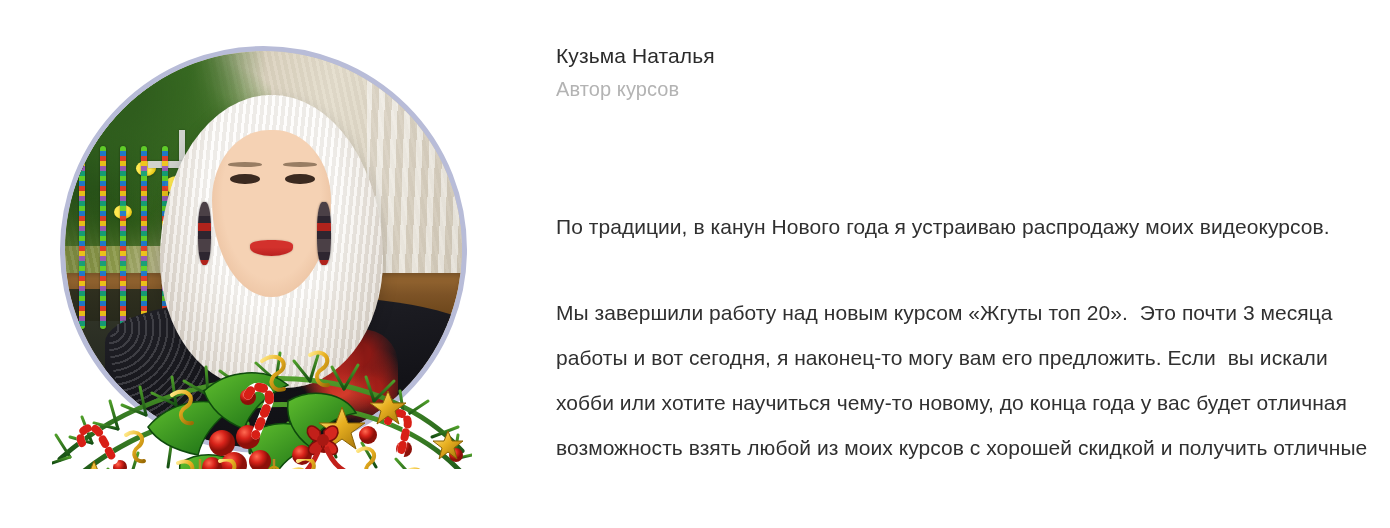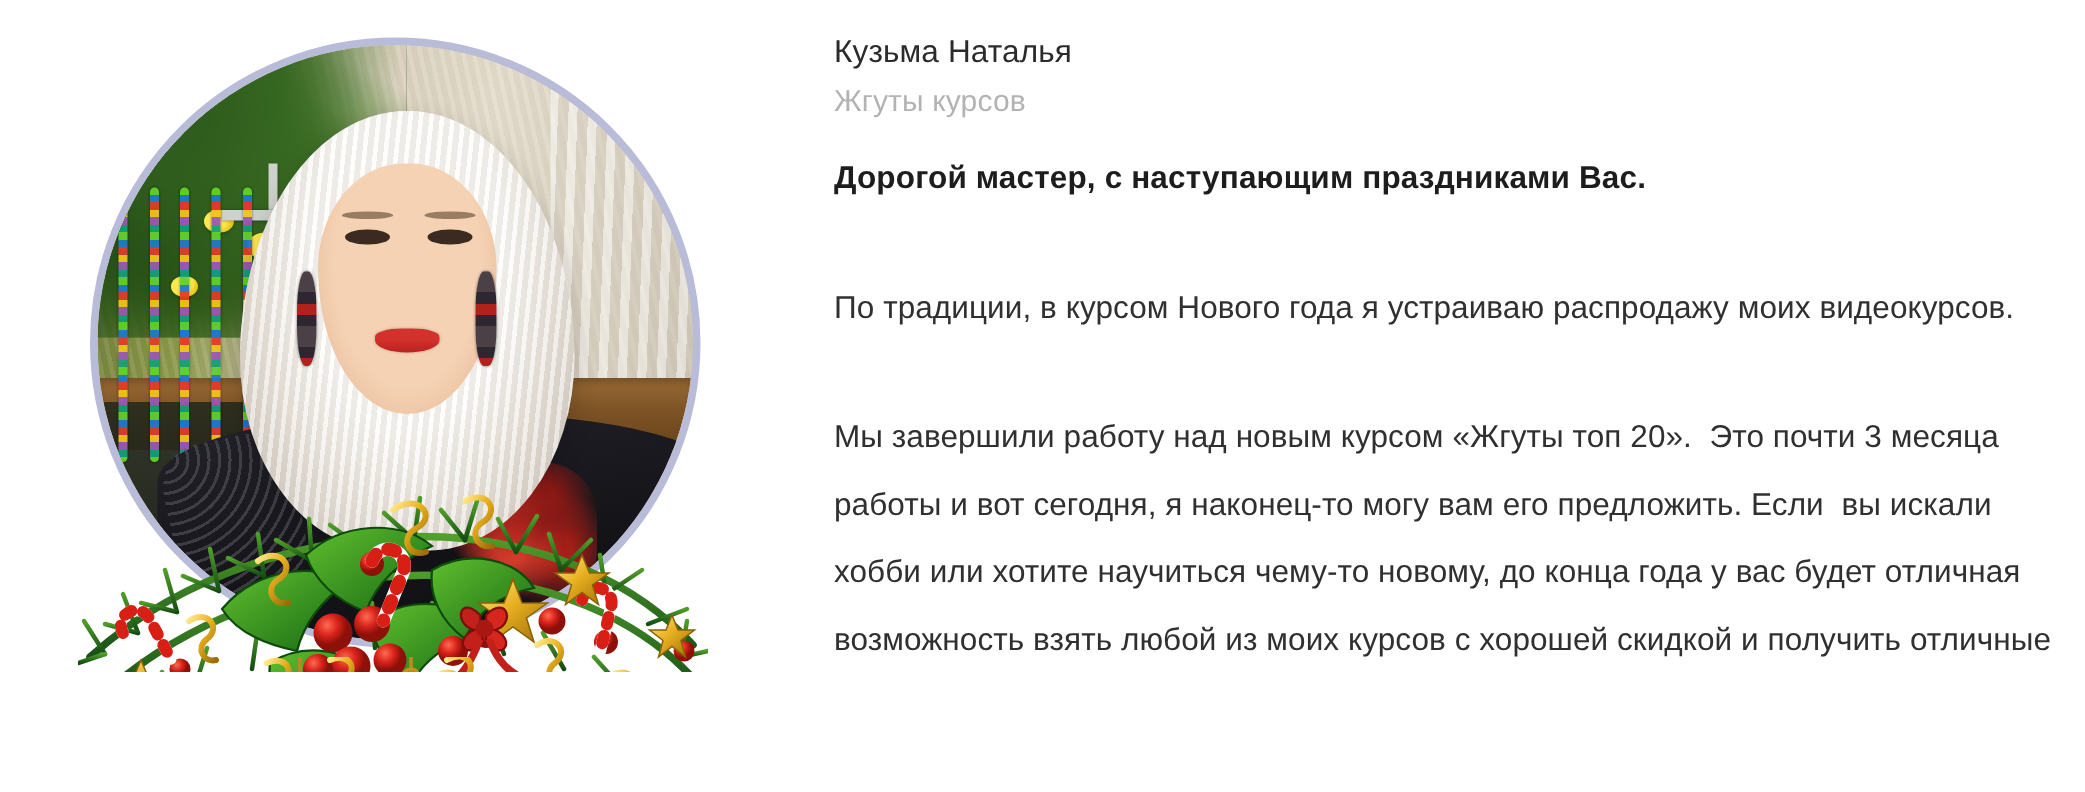--- a/index.html
+++ b/index.html
@@ -11,20 +11,21 @@
   body {
     font-family: "Liberation Sans", "DejaVu Sans", sans-serif;
     -webkit-font-smoothing: antialiased;
   }
   .page {
     position: relative;
     width: 1390px;
     height: 448px;
     background: #ffffff;
     overflow: hidden;
+    margin-top: 21px;
   }
 
   
   .avatar-column {
     position: absolute;
     left: 0;
     top: 0;
     width: 528px;
     height: 528px;
   }
@@ -541,19 +542,18 @@
           <path d="M96 58 C108 46 134 44 150 56"></path>
           <path d="M92 74 C104 64 128 62 146 72"></path>
           <path d="M100 90 C114 82 136 82 150 90"></path>
         </g>
       </g>
     </svg>
   </div>
 
   <div class="content">
     <div class="author-name">Кузьма Наталья</div>
-    <div class="author-role">Жгуты курсов</div>
-    <div class="lede">Дорогой мастер, с наступающим праздниками Вас.</div>
-    <p class="para p1">По традиции, в курсом Нового года я устраиваю распродажу моих видеокурсов.</p>
+    <div class="author-role">Автор курсов</div>
+    <p class="para p1">По традиции, в канун Нового года я устраиваю распродажу моих видеокурсов.</p>
     <p class="para p2">Мы завершили работу над новым курсом «Жгуты топ 20».  Это почти 3 месяца работы и вот сегодня, я наконец-то могу вам его предложить. Если  вы искали хобби или хотите научиться чему-то новому, до конца года у вас будет отличная возможность взять любой из моих курсов с хорошей скидкой и получить отличные курсы по бисероплетению.</p>
   </div>
 
 </div>
 
 </body></html>

